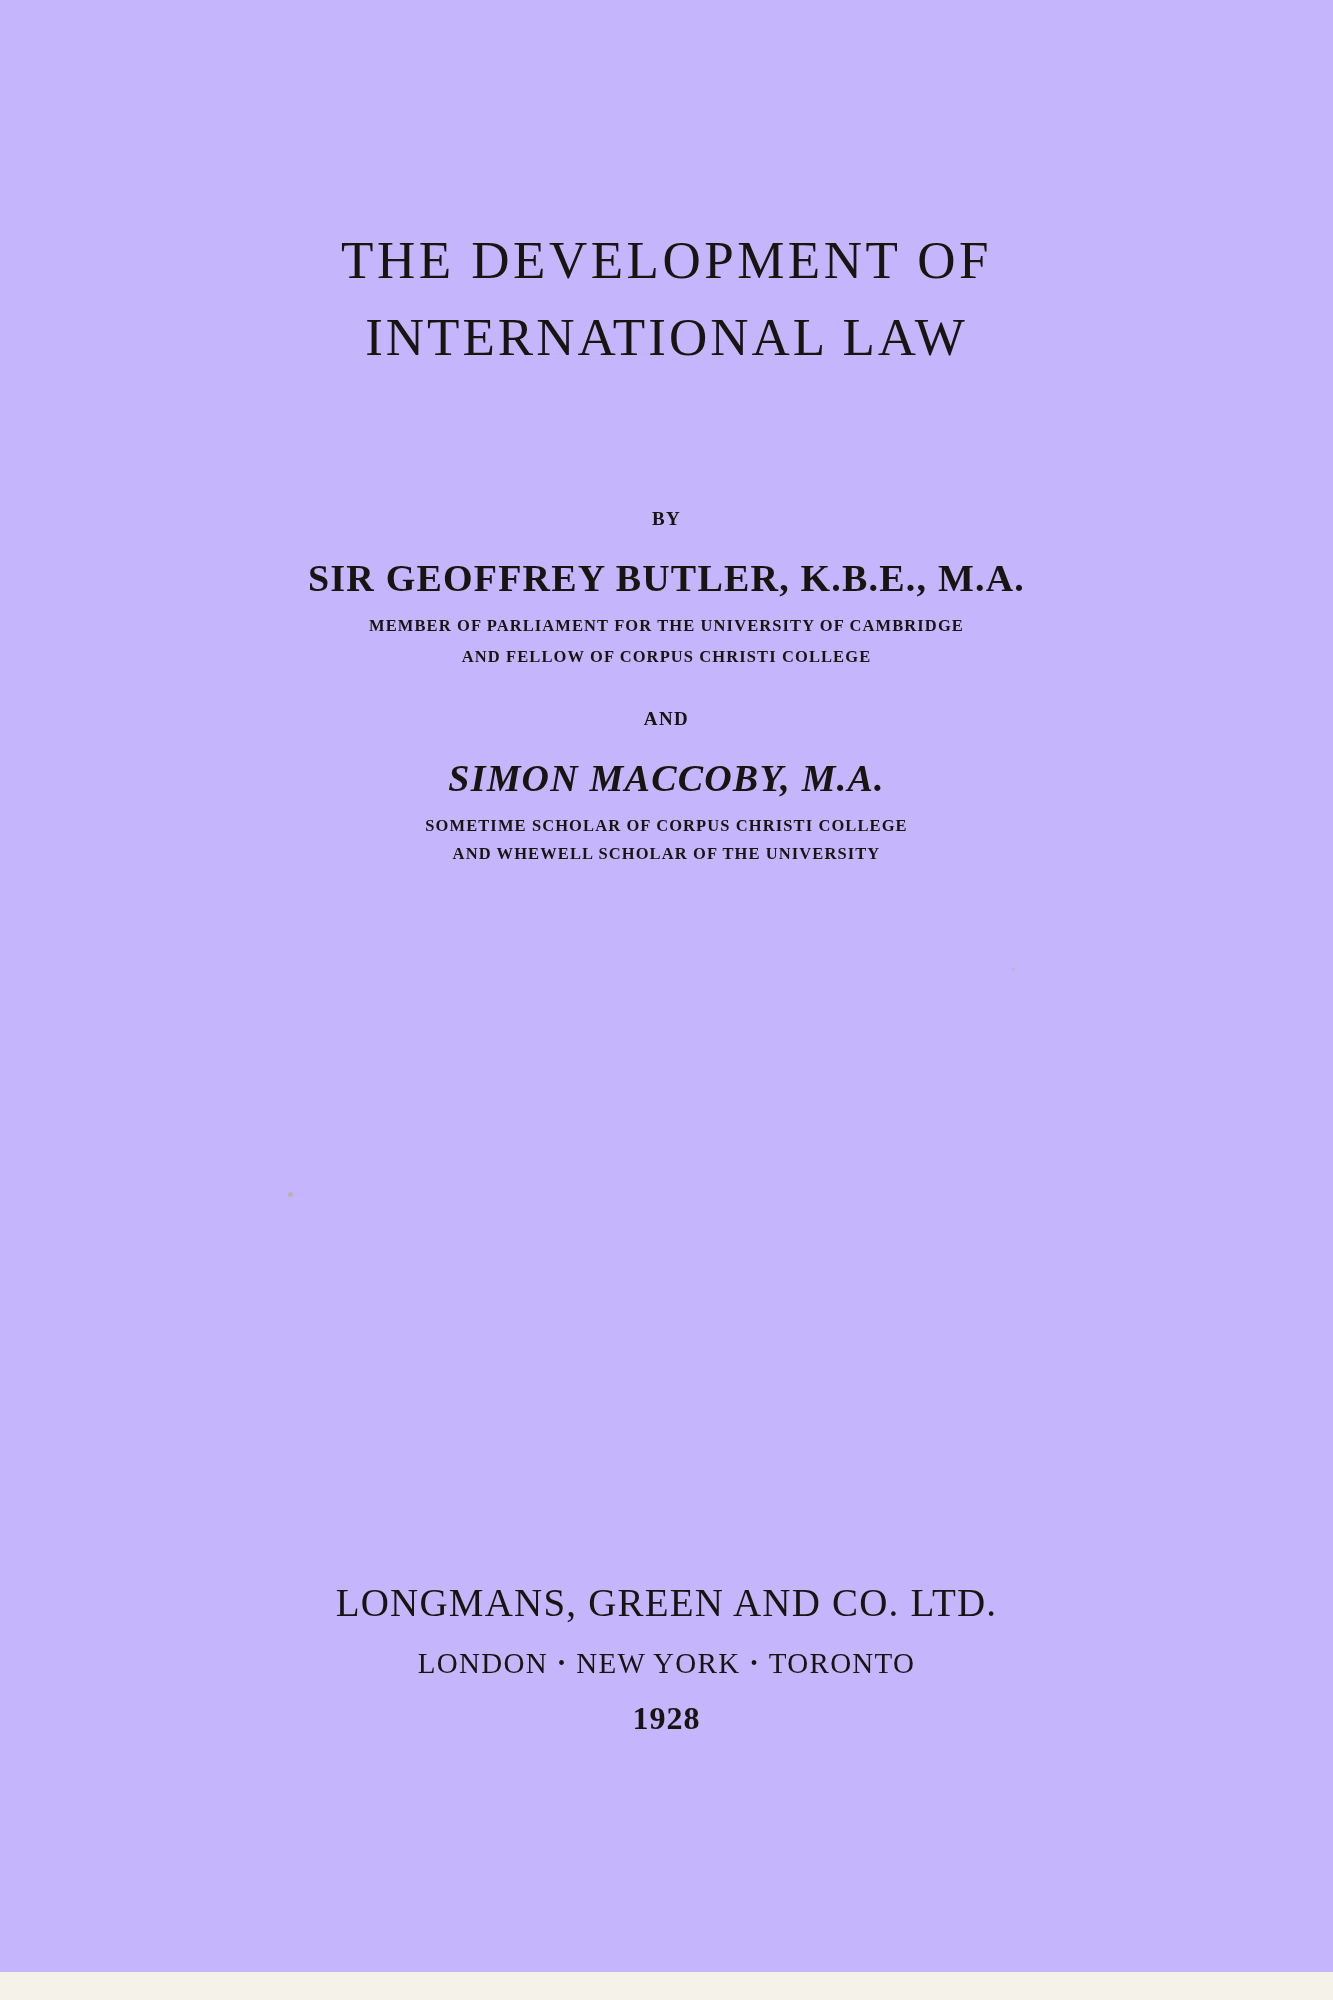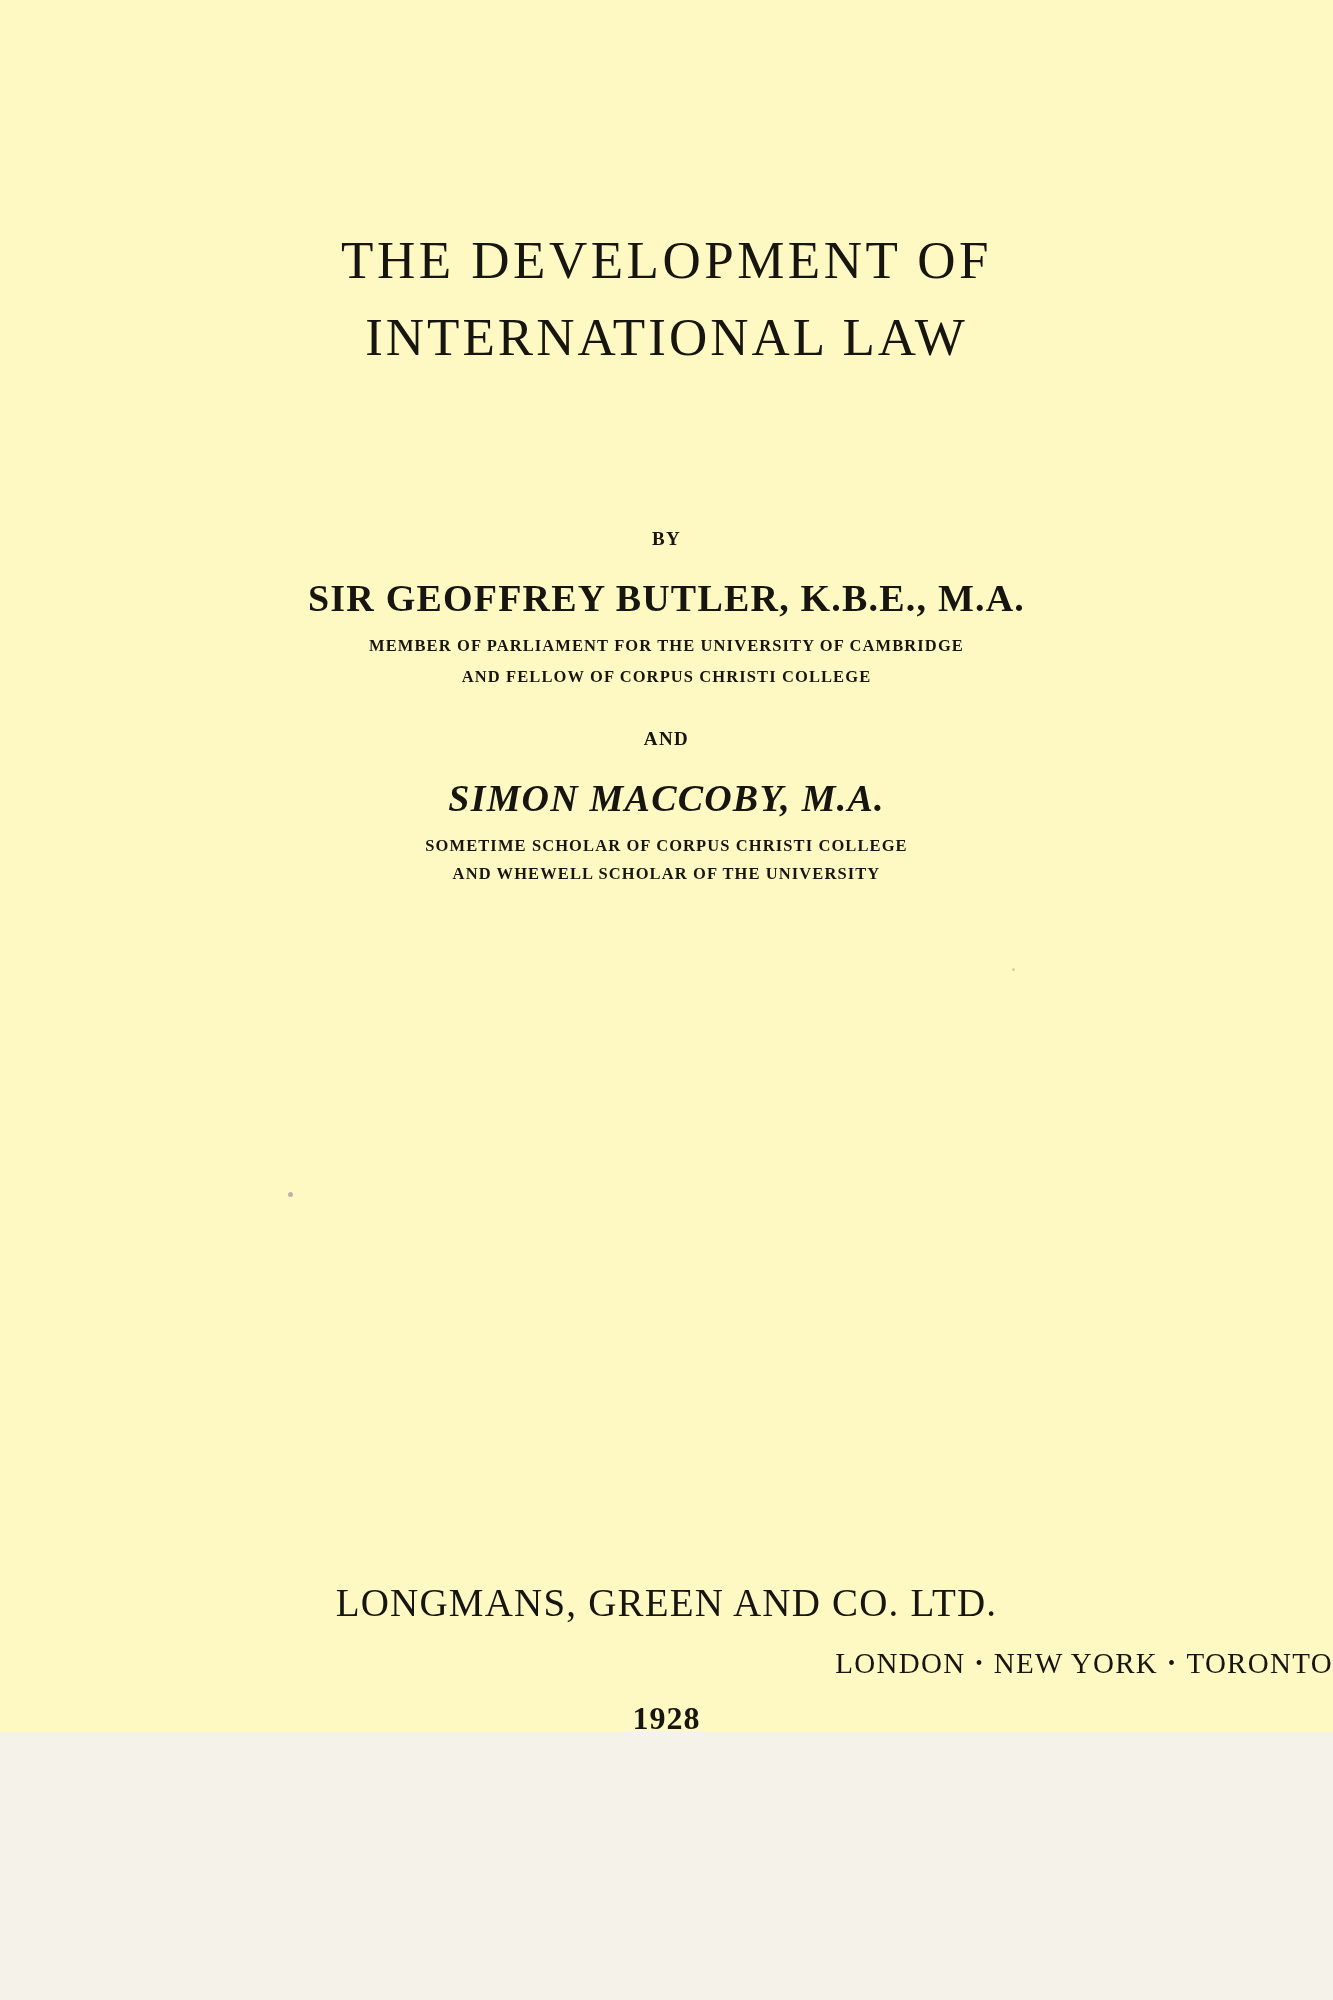--- a/index.html
+++ b/index.html
@@ -10,22 +10,22 @@
     width: 1333px;
     height: 2000px;
     background: #f4f2e9;
     font-family: "Liberation Serif", serif;
     color: #1a1a18;
     overflow: hidden;
   }
   .page {
     position: relative;
     width: 1333px;
-    height: 1732px;
-    background: #fef9c3;
+    height: 1972px;
+    background: #c4b5fd;
     box-sizing: border-box;
   }
   .title-block {
     position: absolute;
     top: 222px;
     left: 0;
     width: 1333px;
     text-align: center;
   }
   .title-line {
@@ -34,21 +34,21 @@
     letter-spacing: 3.5px;
     line-height: 1.45;
     color: #16150f;
     white-space: nowrap;
   }
   .title-line.second {
     letter-spacing: 3px;
   }
   .by-block {
     position: absolute;
-    top: 528px;
+    top: 508px;
     left: 0;
     width: 1333px;
     text-align: center;
   }
   .by-label {
     font-family: "Liberation Serif", serif;
     font-weight: bold;
     font-size: 19px;
     letter-spacing: 1.4px;
     color: #16150f;
@@ -94,21 +94,20 @@
     font-size: 39px;
     letter-spacing: 1.2px;
     color: #16150f;
   }
   .cities {
     font-family: "Liberation Serif", serif;
     font-size: 29px;
     letter-spacing: 1.3px;
     margin-top: 22px;
     color: #16150f;
-    text-align: right;
   }
   .cities .sep {
     font-size: 20px;
     vertical-align: 3px;
     padding: 0 10px;
   }
   .year {
     font-family: "Liberation Serif", serif;
     font-weight: bold;
     font-size: 32px;

